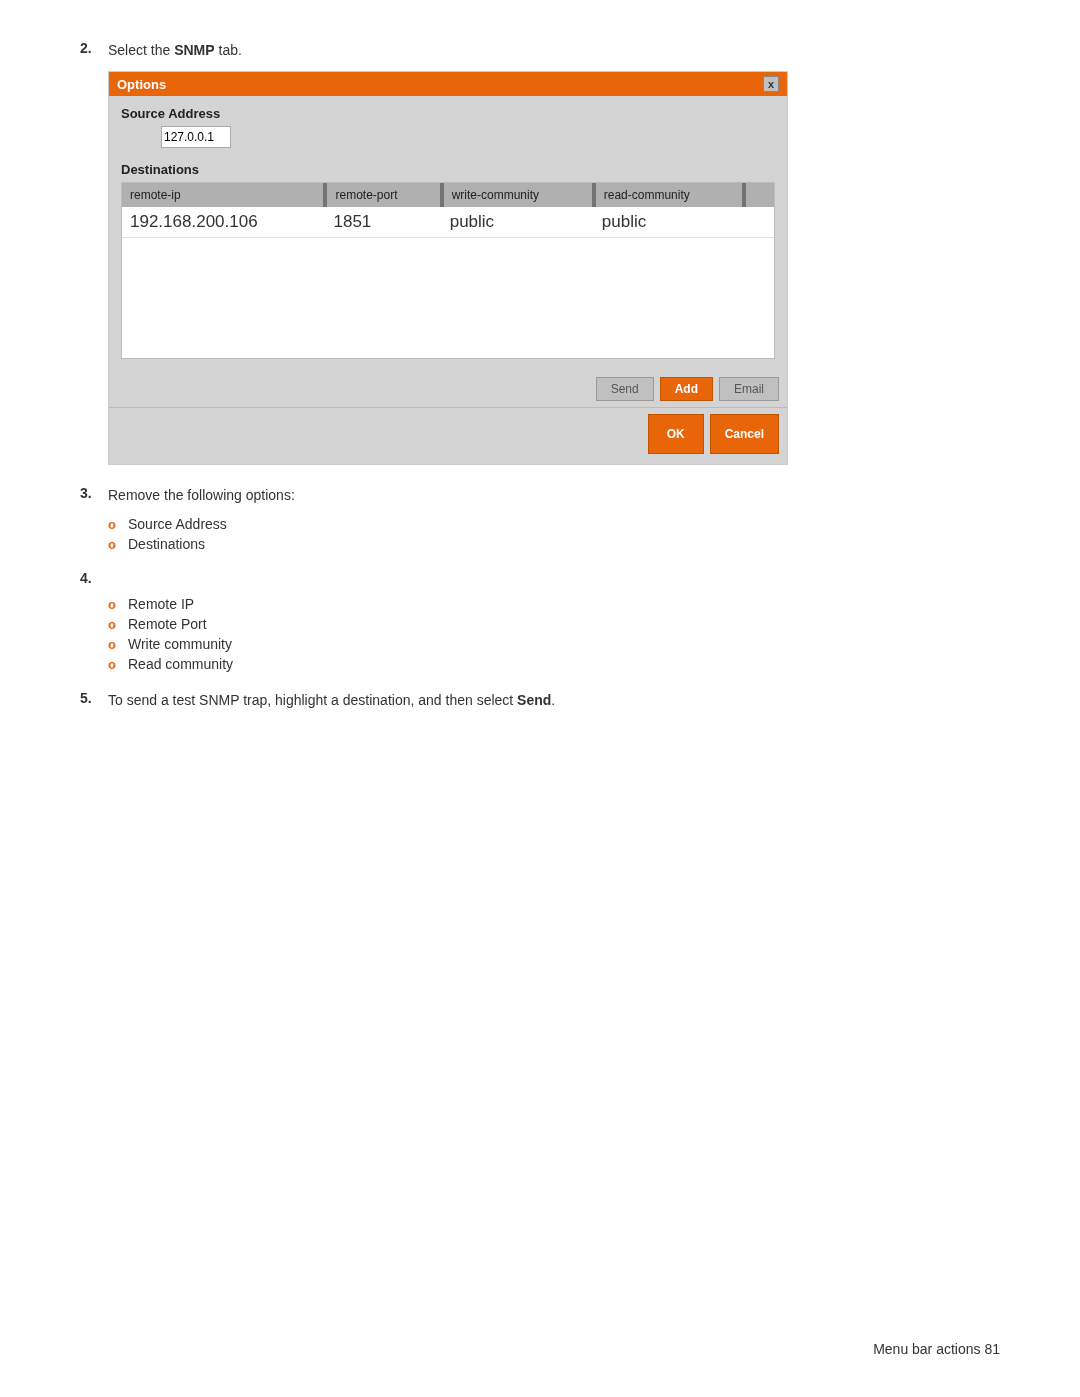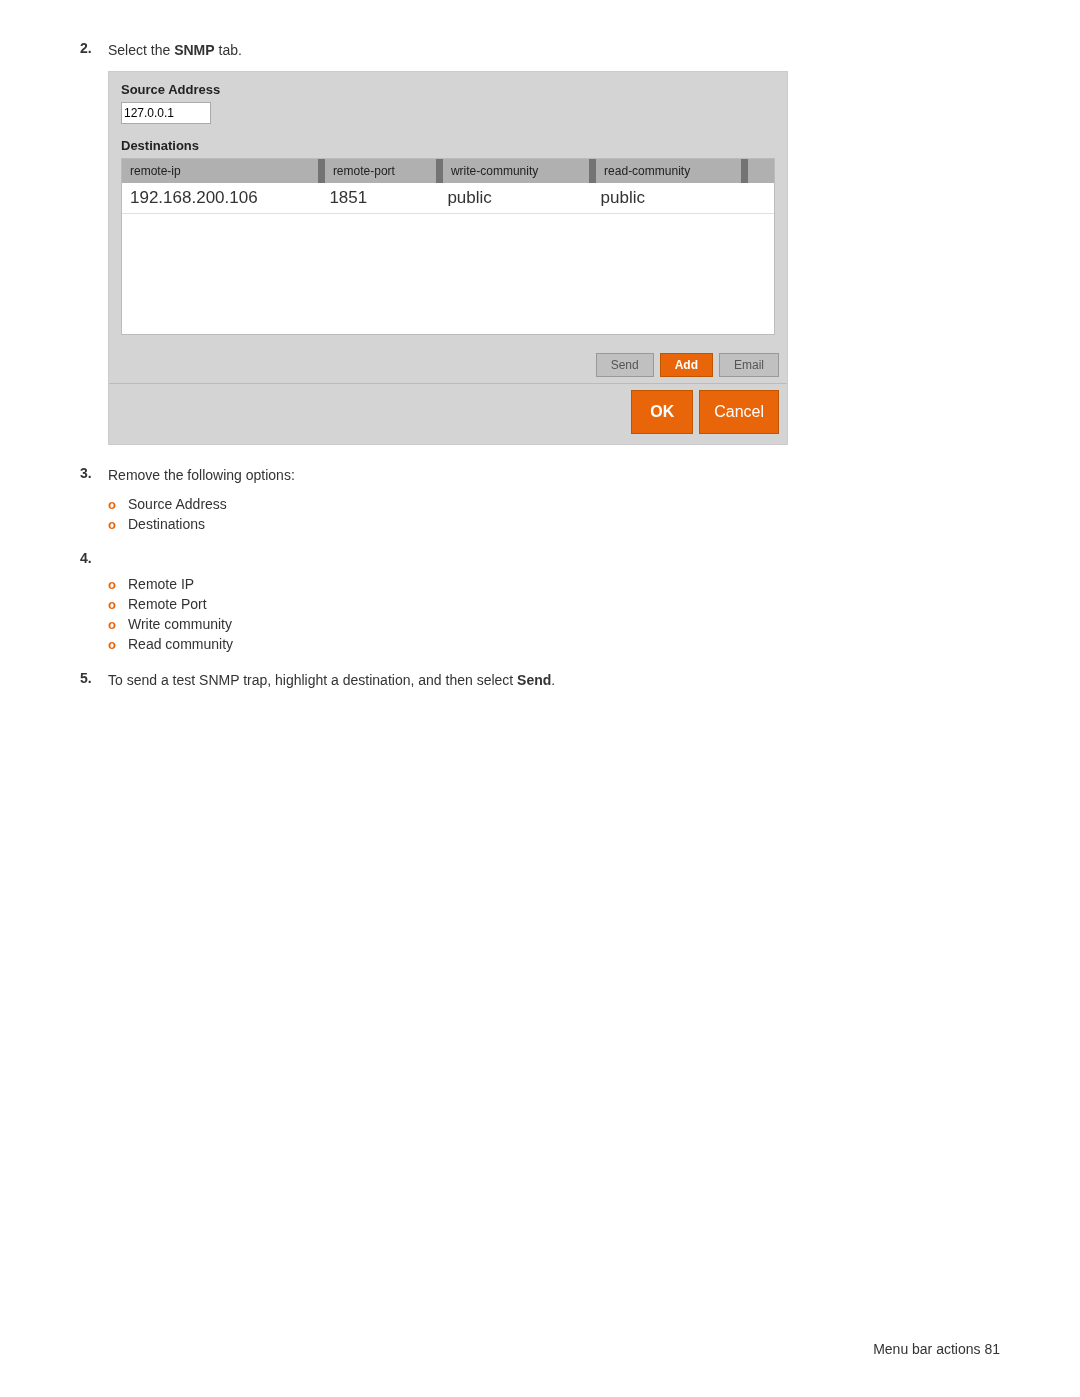--- a/index.html
+++ b/index.html
@@ -106,42 +106,43 @@
       font-size: 13px;
       color: #222;
       margin-bottom: 5px;
     }
 
     .source-input {
       background: #fff;
       border: 1px solid #aaa;
       padding: 3px 2px;
       font-size: 12px;
-      width: 90px;
+      width: 70px;
       margin-bottom: 10px;
+      margin-left: 40px;
     }
 
     .destinations-section {
       margin-top: 4px;
     }
 
     .dest-table {
       width: 100%;
       border-collapse: collapse;
       background: #fff;
       font-size: 12px;
     }
 
     .dest-table th {
       background: #b0b0b0;
       color: #222;
       padding: 5px 8px;
       text-align: left;
       font-weight: normal;
-      border-right: 7px solid #737373;
+      border-right: 4px solid #737373;
       font-size: 12px;
     }
 
     .dest-table th:last-child {
       border-right: none;
       width: 30px;
     }
 
     .dest-table td {
       padding: 5px 8px;
@@ -193,33 +194,33 @@
       padding: 6px 8px 10px 8px;
       background: #d4d4d4;
       border-top: 1px solid #bbb;
     }
 
     .btn-ok {
       background: #e8650a;
       border: 1px solid #c05500;
       color: #fff;
       padding: 4px 18px;
-      font-size: 16px;
+      font-size: 12px;
       font-weight: bold;
       cursor: pointer;
       text-align: right;
     }
 
     .btn-cancel {
       background: #e8650a;
       border: 1px solid #c05500;
       color: #fff;
       padding: 12px 14px;
-      font-size: 16px;
-      font-weight: normal;
+      font-size: 12px;
+      font-weight: bold;
       cursor: pointer;
     }
 
     
     .sub-list {
       list-style: none;
       margin: 4px 0 8px 28px;
     }
 
     .sub-list li {
@@ -250,20 +251,24 @@
 <div class="step-container">
   <div class="step-line">
     <span class="step-number">2.</span>
     <span class="step-text">
       Select the <strong>SNMP</strong> tab.
     </span>
   </div>
 
   <div class="dialog">
 
+    <div class="dialog-titlebar">
+      <span>Options</span>
+      <button class="dialog-close">x</button>
+    </div>
 
 
     <div class="dialog-body">
       <div class="section-label">Source Address</div>
       <input class="source-input" type="text" value="127.0.0.1" style="">
 
       <div class="destinations-section">
         <div class="section-label">Destinations</div>
 
         <div class="dest-table-wrapper">

